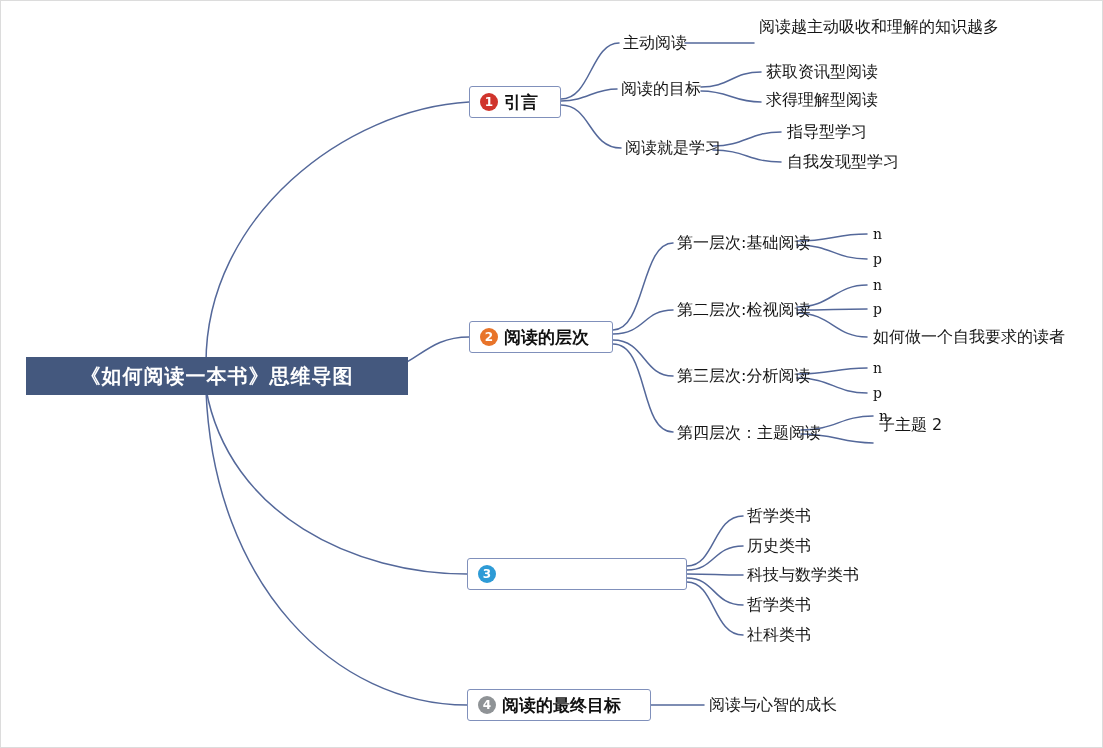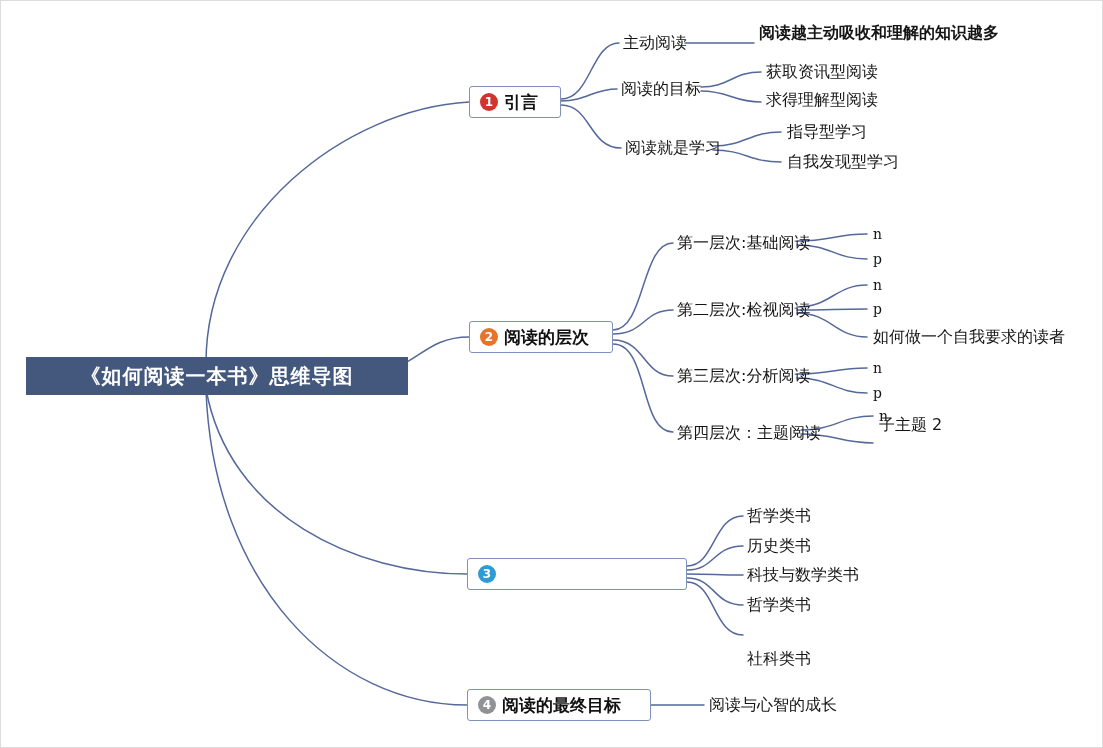--- a/index.html
+++ b/index.html
@@ -80,21 +80,21 @@
   <div class="branch-node b3">
     <span class="badge" style="background: rgb(46, 155, 214);">3</span>
   </div>
 
   <div class="branch-node b4">
     <span class="badge" style="background: rgb(143, 147, 150);">4</span>
     <span>阅读的最终目标</span>
   </div>
 
   <div class="leaf" style="left:622px;top:34px;">主动阅读</div>
-  <div class="leaf" style="left:758px;top:24px;font-weight:bold;">阅读越主动吸收和理解的知识越多</div>
+  <div class="leaf" style="left:758px;top:18px;">阅读越主动吸收和理解的知识越多</div>
   <div class="leaf" style="left:620px;top:80px;">阅读的目标</div>
   <div class="leaf" style="left:765px;top:63px;">获取资讯型阅读</div>
   <div class="leaf" style="left:765px;top:91px;">求得理解型阅读</div>
   <div class="leaf" style="left:624px;top:139px;">阅读就是学习</div>
   <div class="leaf" style="left:786px;top:123px;">指导型学习</div>
   <div class="leaf" style="left:786px;top:153px;">自我发现型学习</div>
 
   <div class="leaf" style="left:676px;top:234px;">第一层次:基础阅读</div>
   <div class="leaf leaf-latin" style="left:872px;top:225px;">n</div>
   <div class="leaf leaf-latin" style="left:872px;top:250px;">p</div>
@@ -106,17 +106,17 @@
   <div class="leaf leaf-latin" style="left:872px;top:359px;">n</div>
   <div class="leaf leaf-latin" style="left:872px;top:384px;">p</div>
   <div class="leaf" style="left:676px;top:424px;">第四层次：主题阅读</div>
   <div class="leaf leaf-latin" style="left:878px;top:407px;">n</div>
   <div class="leaf" style="left:878px;top:416px;">子主题 2</div>
 
   <div class="leaf" style="left:746px;top:507px;">哲学类书</div>
   <div class="leaf" style="left:746px;top:537px;">历史类书</div>
   <div class="leaf" style="left:746px;top:566px;">科技与数学类书</div>
   <div class="leaf" style="left:746px;top:596px;">哲学类书</div>
-  <div class="leaf" style="left:746px;top:650px;">社科类书</div>
+  <div class="leaf" style="left:746px;top:626px;">社科类书</div>
 
   <div class="leaf" style="left:708px;top:696px;">阅读与心智的成长</div>
 
 </div>
 
 </body></html>

